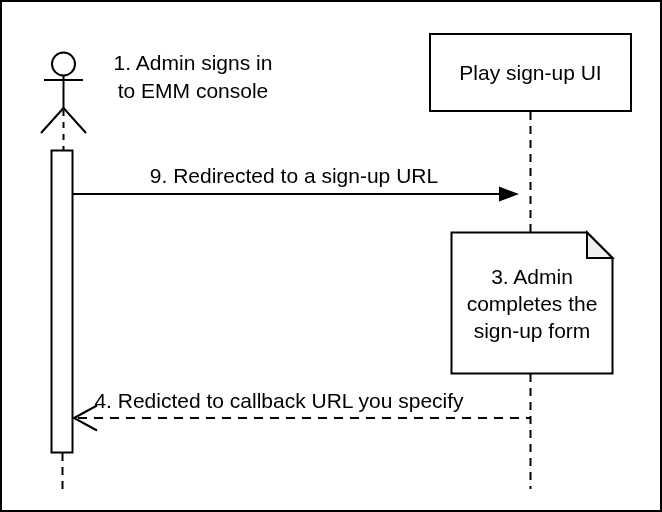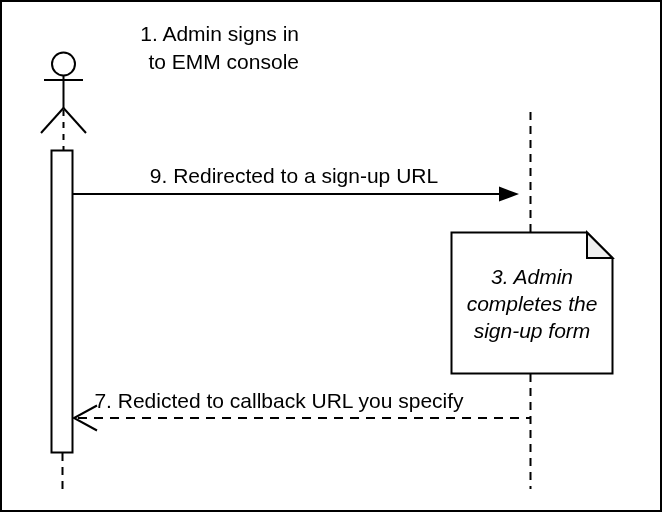--- a/index.html
+++ b/index.html
@@ -20,21 +20,21 @@
     width: 662px; height: 512px;
   }
   .label {
     position: absolute;
     font-size: 21px;
     line-height: 28px;
     text-align: center;
     white-space: pre-line;
     color: #000000;
   }
-  .msg1 { left: 85px;  top: 18px;  width: 212px; text-align: right; }
+  .msg1 { left: 85px;  top: 47px;  width: 212px; }
   .msg2 { left: 92px;  top: 162px; width: 400px; line-height: 24px; }
   .msg4 { left: 62px;  top: 387px; width: 430px; line-height: 24px; }
   .participant-box {
     position: absolute;
     left: 427px; top: 31px;
     width: 203px; height: 79px;
     box-sizing: border-box;
     border: 2px solid #000000;
     background: #ffffff;
     display: flex;
@@ -46,21 +46,20 @@
     position: absolute;
     left: 451px; top: 231px;
     width: 158px; height: 140px;
     display: flex;
     align-items: center;
     justify-content: center;
     text-align: center;
     font-size: 21px;
     line-height: 27px;
     white-space: pre-line;
-    font-style: italic;
   }
 </style>
 </head>
 <body>
 
 <div id="canvas">
 
   <svg id="diagram-svg" viewBox="0 0 662 512">
 
     <g stroke="#000000" stroke-width="2" fill="none">
@@ -91,22 +90,25 @@
 
     <g>
       <path d="M449.5,230.5 L585,230.5 L610.5,256 L610.5,371.5 L449.5,371.5 Z" fill="#ffffff" stroke="#000000" stroke-width="2"></path>
       <path d="M585,230.5 L585,256 L610.5,256 Z" fill="#f0f0f0" stroke="#000000" stroke-width="2"></path>
     </g>
   </svg>
 
   <div class="label msg1">1. Admin signs in
 to EMM console</div>
 
+  <div class="participant-box">
+    <span>Play sign-up UI</span>
+  </div>
 
   <div class="label msg2">9. Redirected to a sign-up URL</div>
 
   <div class="note-text">3. Admin
 completes the
 sign-up form</div>
 
-  <div class="label msg4">7. Redicted to callback URL you specify</div>
+  <div class="label msg4">4. Redicted to callback URL you specify</div>
 
 </div>
 
 </body></html>

